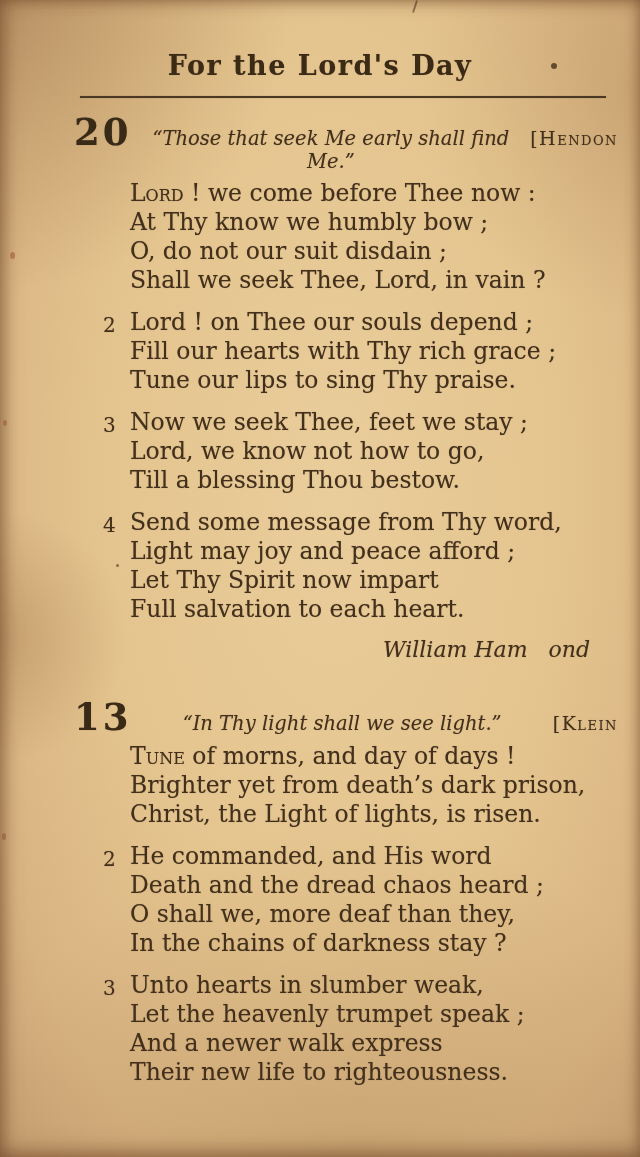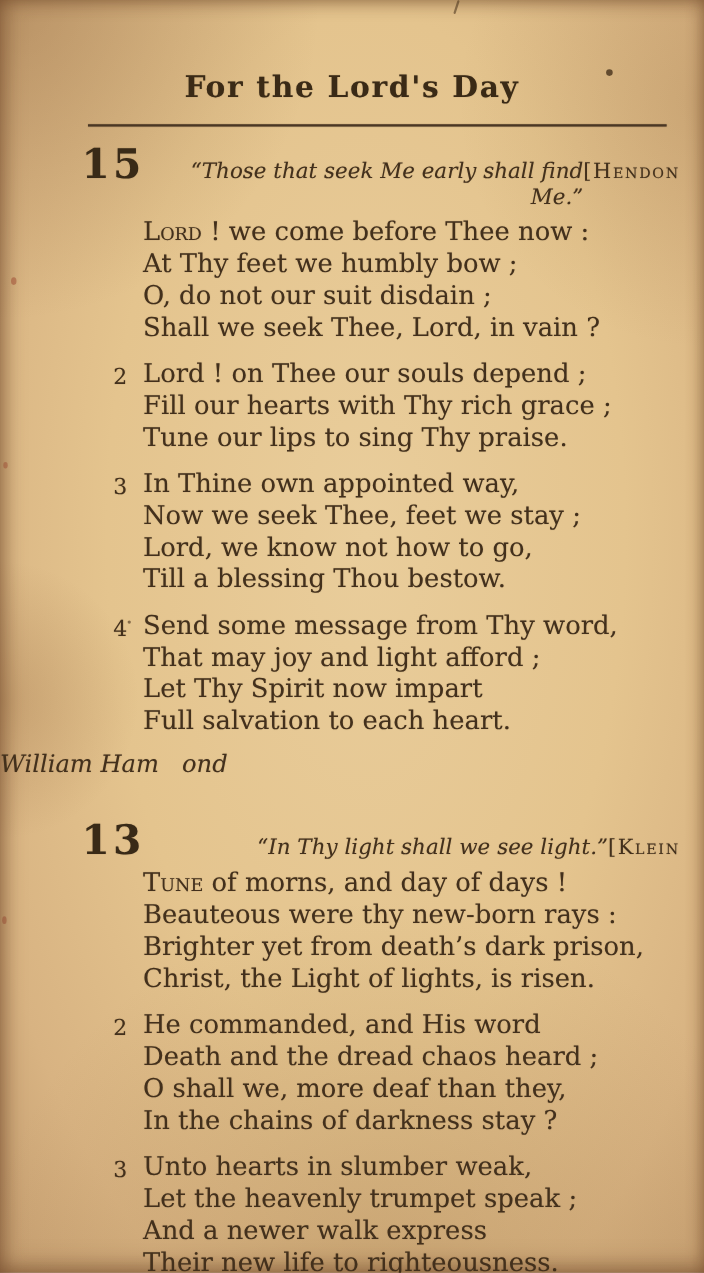--- a/index.html
+++ b/index.html
@@ -17,61 +17,61 @@
       radial-gradient(ellipse at 52% 42%, #e9cd9b 0%, #e4c48e 50%, #d8b382 80%, #c49d6f 100%);
     box-shadow:
       inset 10px 0 18px -6px rgba(110,70,40,.55),
       inset -8px 0 14px -6px rgba(110,70,40,.40),
       inset 0 10px 16px -8px rgba(110,70,40,.45),
       inset 0 -14px 20px -8px rgba(110,70,40,.50);
   }
   .ink{ text-shadow:0 0 1px rgba(62,45,26,.35); }
 
   .header{
-    margin:18px auto; padding-top:46px;
+    margin:4px auto; padding-top:46px;
     text-align:center;
     font-size:27px; font-weight:bold; letter-spacing:1.5px;
     color:#3a2a16;
   }
   .rule{
     margin:15px 0 0 80px;
     width:526px; height:2px;
     background:#4a3724;
     box-shadow:0 0 1px rgba(70,50,30,.6);
   }
   .hymns{ padding-top:16px; }
   .hymn-head{
     display:flex; align-items:baseline;
     padding:0 22px 0 74px;
   }
   .hymn-number{
     font-size:37px; font-weight:bold; letter-spacing:3px;
     color:#392a17; line-height:1;
   }
   .hymn-quote{
-    flex:1; text-align:right;
+    flex:1; text-align:center;
     font-style:italic; font-size:19.5px;
   }
   .hymn-tune{
     font-variant:small-caps; font-size:19px; letter-spacing:1.5px;
   }
   .verse{
     position:relative;
     margin:10px 0 13px 130px;
     font-size:23.5px; line-height:29px;
     white-space:nowrap;
   }
   .hymn-head + .verse{ margin-top:6px; }
   .verse-num{
     position:absolute; left:-27px; top:3px;
     font-size:20px;
   }
   .sc{ font-variant:small-caps; }
   .author{
-    text-align:left; font-style:italic;
+    text-align:right; font-style:italic;
     font-size:22px; margin:4px 50px 0 0;
     white-space:pre;
   }
   .hymn + .hymn{ margin-top:37px; }
 
   
   .speck{ position:absolute; border-radius:50%; }
   .sp-header-dot{ left:551px; top:63px; width:6px; height:6px; background:rgba(60,40,20,.75); }
   .sp-top-mark{ left:414px; top:0; width:2px; height:13px; background:rgba(70,48,26,.55); transform:rotate(18deg); border-radius:2px;}
   .sp-red1{ left:10px; top:252px; width:5px; height:7px; background:rgba(150,60,40,.45); }
@@ -89,61 +89,59 @@
   <span class="speck sp-red2"></span>
   <span class="speck sp-red3"></span>
   <span class="speck sp-v4dot"></span>
 
   <div class="header ink">For the Lord's Day</div>
   <div class="rule"></div>
 
   <div class="hymns">
       <section class="hymn ink">
         <div class="hymn-head">
-          <span class="hymn-number">15</span>
+          <span class="hymn-number">20</span>
           <span class="hymn-quote">“Those that seek Me early shall find Me.”</span>
           <span class="hymn-tune">[Hendon</span>
         </div>
         <div class="verse">
           <div class="line"><span class="sc">Lord</span> ! we come before Thee now :</div>
-          <div class="line">At Thy feet we humbly bow ;</div>
+          <div class="line">At Thy know we humbly bow ;</div>
           <div class="line">O, do not our suit disdain ;</div>
           <div class="line">Shall we seek Thee, Lord, in vain ?</div>
         </div>
         <div class="verse">
           <span class="verse-num">2</span>
           <div class="line">Lord ! on Thee our souls depend ;</div>
           <div class="line">Fill our hearts with Thy rich grace ;</div>
           <div class="line">Tune our lips to sing Thy praise.</div>
         </div>
         <div class="verse">
           <span class="verse-num">3</span>
-          <div class="line">In Thine own appointed way,</div>
           <div class="line">Now we seek Thee, feet we stay ;</div>
           <div class="line">Lord, we know not how to go,</div>
           <div class="line">Till a blessing Thou bestow.</div>
         </div>
         <div class="verse">
           <span class="verse-num">4</span>
           <div class="line">Send some message from Thy word,</div>
-          <div class="line">That may joy and light afford ;</div>
+          <div class="line">Light may joy and peace afford ;</div>
           <div class="line">Let Thy Spirit now impart</div>
           <div class="line">Full salvation to each heart.</div>
         </div>
         <div class="author">William Ham   ond</div>
       </section>
       <section class="hymn ink">
         <div class="hymn-head">
           <span class="hymn-number">13</span>
           <span class="hymn-quote">“In Thy light shall we see light.”</span>
           <span class="hymn-tune">[Klein</span>
         </div>
         <div class="verse">
           <div class="line"><span class="sc">Tune</span> of morns, and day of days !</div>
-          <div class="line">Beauteous were thy new-born rays :</div>
           <div class="line">Brighter yet from death’s dark prison,</div>
           <div class="line">Christ, the Light of lights, is risen.</div>
         </div>
         <div class="verse">
           <span class="verse-num">2</span>
           <div class="line">He commanded, and His word</div>
           <div class="line">Death and the dread chaos heard ;</div>
           <div class="line">O shall we, more deaf than they,</div>
           <div class="line">In the chains of darkness stay ?</div>
         </div>

